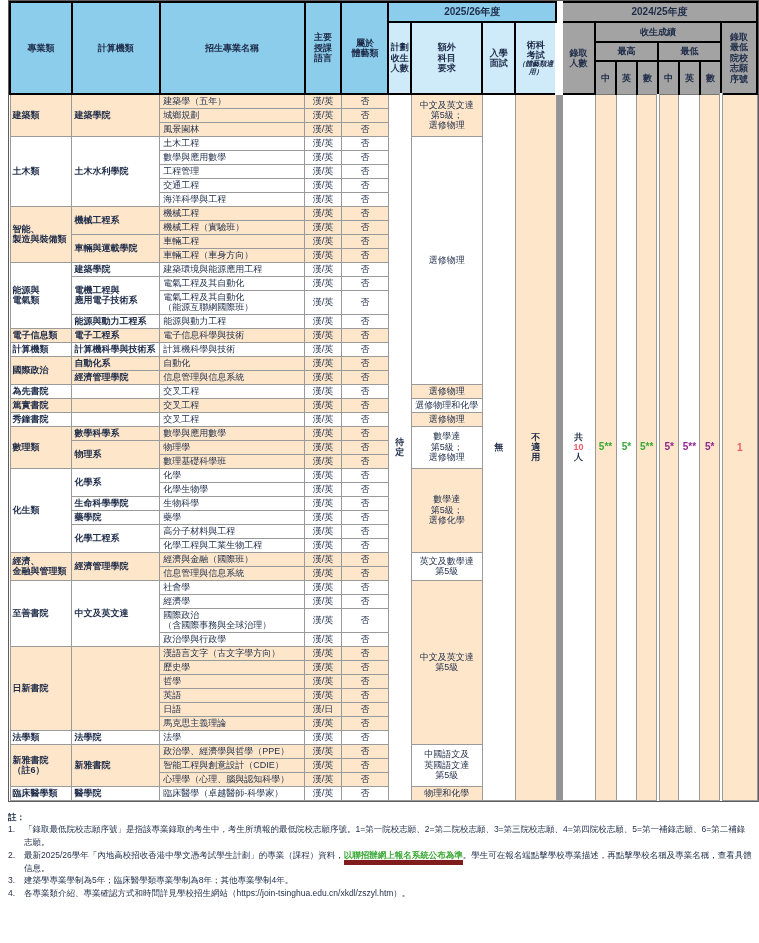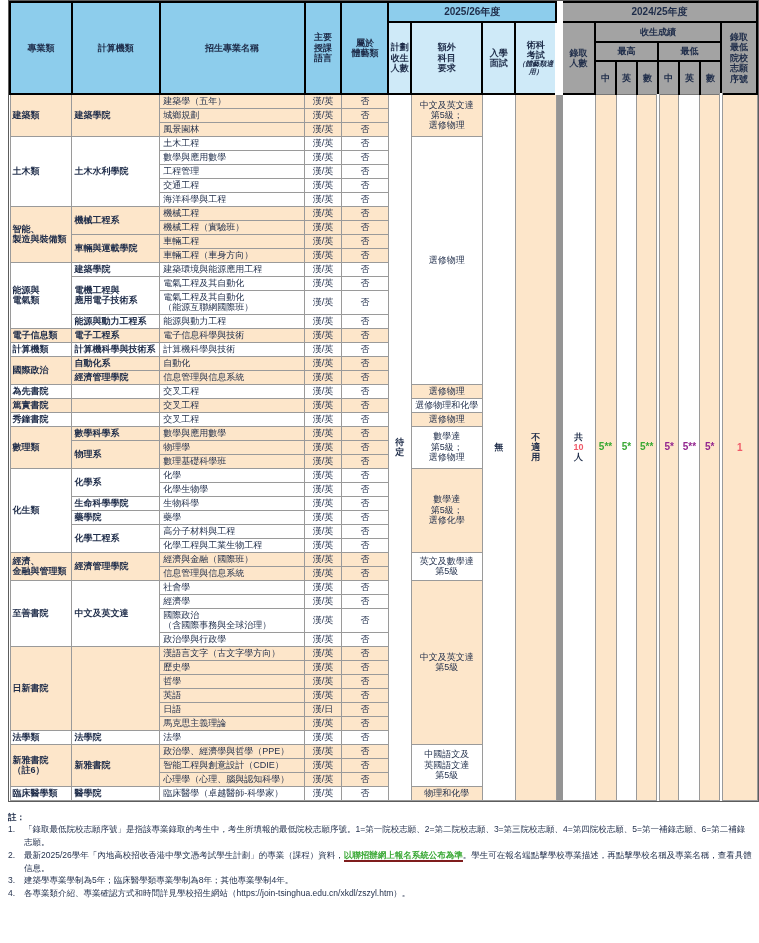--- a/index.html
+++ b/index.html
@@ -28,21 +28,21 @@
   td.g{color:#3aa935;} td.p{color:#93278f;}
   td.sepL{border-left:4px double #9a9a9a;}
   th.hspacer{background:#ffffff;border:2px solid #ffffff;}
   td.spacer{background:#949494;border:1px solid #949494;}
   .red{color:#f05a69;}
   .notes{padding:5px 6px 0 8px;font-size:8.5px;line-height:1.5;}
   .notes .nlabel{font-weight:bold;}
   .nitem{display:flex;}
   .nno{width:16px;flex:0 0 16px;}
   .ntext{flex:1;}
-  .greenlink{color:#3aa935;font-weight:bold;border-bottom:2px solid #7f1d1d;}
+  .greenlink{color:#3aa935;font-weight:bold;border-bottom:5px solid #7f1d1d;}
 </style>
 </head>
 <body>
 
 <div class="page">
 
   <div class="tablewrap">
   <table id="grid">
     <colgroup>
       <col style="width:62px">

